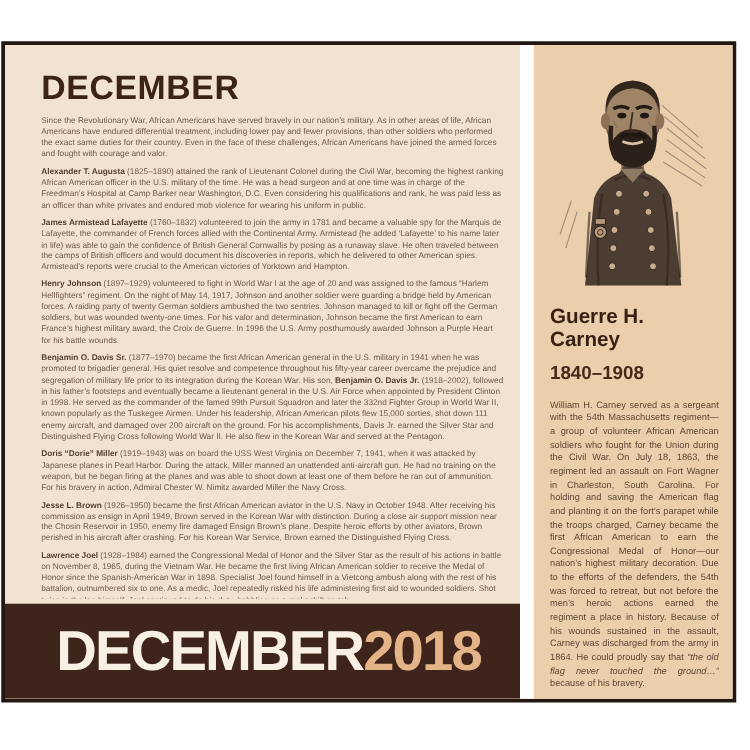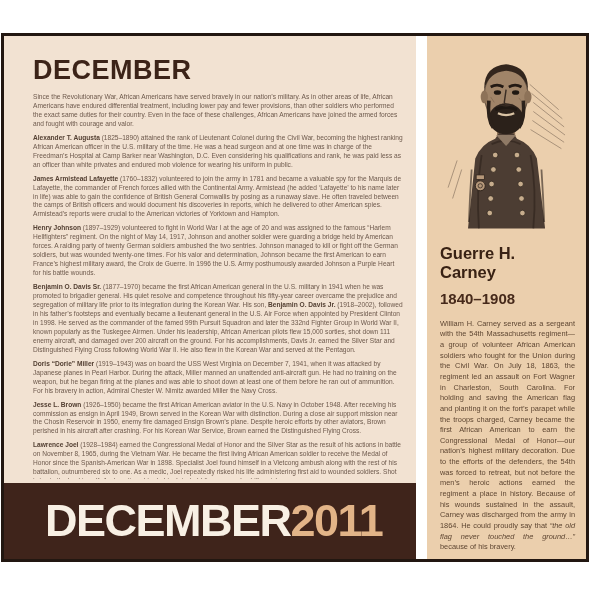--- a/index.html
+++ b/index.html
@@ -126,21 +126,21 @@
           <p><strong>James Armistead Lafayette</strong><span> (1760–1832) volunteered to join the army in 1781 and became a valuable spy for the Marquis de Lafayette, the commander of French forces allied with the Continental Army. Armistead (he added ‘Lafayette’ to his name later in life) was able to gain the confidence of British General Cornwallis by posing as a runaway slave. He often traveled between the camps of British officers and would document his discoveries in reports, which he delivered to other American spies. Armistead’s reports were crucial to the American victories of Yorktown and Hampton.</span></p>
           <p><strong>Henry Johnson</strong><span> (1897–1929) volunteered to fight in World War I at the age of 20 and was assigned to the famous “Harlem Hellfighters” regiment. On the night of May 14, 1917, Johnson and another soldier were guarding a bridge held by American forces. A raiding party of twenty German soldiers ambushed the two sentries. Johnson managed to kill or fight off the German soldiers, but was wounded twenty-one times. For his valor and determination, Johnson became the first American to earn France’s highest military award, the Croix de Guerre. In 1996 the U.S. Army posthumously awarded Johnson a Purple Heart for his battle wounds.</span></p>
           <p><strong>Benjamin O. Davis Sr.</strong><span> (1877–1970) became the first African American general in the U.S. military in 1941 when he was promoted to brigadier general. His quiet resolve and competence throughout his fifty-year career overcame the prejudice and segregation of military life prior to its integration during the Korean War. His son, </span><strong>Benjamin O. Davis Jr.</strong><span> (1918–2002), followed in his father’s footsteps and eventually became a lieutenant general in the U.S. Air Force when appointed by President Clinton in 1998. He served as the commander of the famed 99th Pursuit Squadron and later the 332nd Fighter Group in World War II, known popularly as the Tuskegee Airmen. Under his leadership, African American pilots flew 15,000 sorties, shot down 111 enemy aircraft, and damaged over 200 aircraft on the ground. For his accomplishments, Davis Jr. earned the Silver Star and Distinguished Flying Cross following World War II. He also flew in the Korean War and served at the Pentagon.</span></p>
           <p><strong>Doris “Dorie” Miller</strong><span> (1919–1943) was on board the USS West Virginia on December 7, 1941, when it was attacked by Japanese planes in Pearl Harbor. During the attack, Miller manned an unattended anti-aircraft gun. He had no training on the weapon, but he began firing at the planes and was able to shoot down at least one of them before he ran out of ammunition. For his bravery in action, Admiral Chester W. Nimitz awarded Miller the Navy Cross.</span></p>
           <p><strong>Jesse L. Brown</strong><span> (1926–1950) became the first African American aviator in the U.S. Navy in October 1948. After receiving his commission as ensign in April 1949, Brown served in the Korean War with distinction. During a close air support mission near the Chosin Reservoir in 1950, enemy fire damaged Ensign Brown’s plane. Despite heroic efforts by other aviators, Brown perished in his aircraft after crashing. For his Korean War Service, Brown earned the Distinguished Flying Cross.</span></p>
           <p><strong>Lawrence Joel</strong><span> (1928–1984) earned the Congressional Medal of Honor and the Silver Star as the result of his actions in battle on November 8, 1965, during the Vietnam War. He became the first living African American soldier to receive the Medal of Honor since the Spanish-American War in 1898. Specialist Joel found himself in a Vietcong ambush along with the rest of his battalion, outnumbered six to one. As a medic, Joel repeatedly risked his life administering first aid to wounded soldiers. Shot twice in the leg himself, Joel continued to do his duty, hobbling on a makeshift crutch.</span></p>
         </div>
     </div>
     <div class="month-banner">
       <span class="month">DECEMBER</span>
-        <span class="year">2011</span>
+        <span class="year">2018</span>
     </div>
   </div>
 
   <div class="gutter"></div>
 
   <div class="right-panel">
     <div class="portrait-box">
       <svg viewBox="0 0 150 205" width="140" height="191">
 
         <g stroke="#5a4a3e" stroke-width="1" opacity="0.5">

